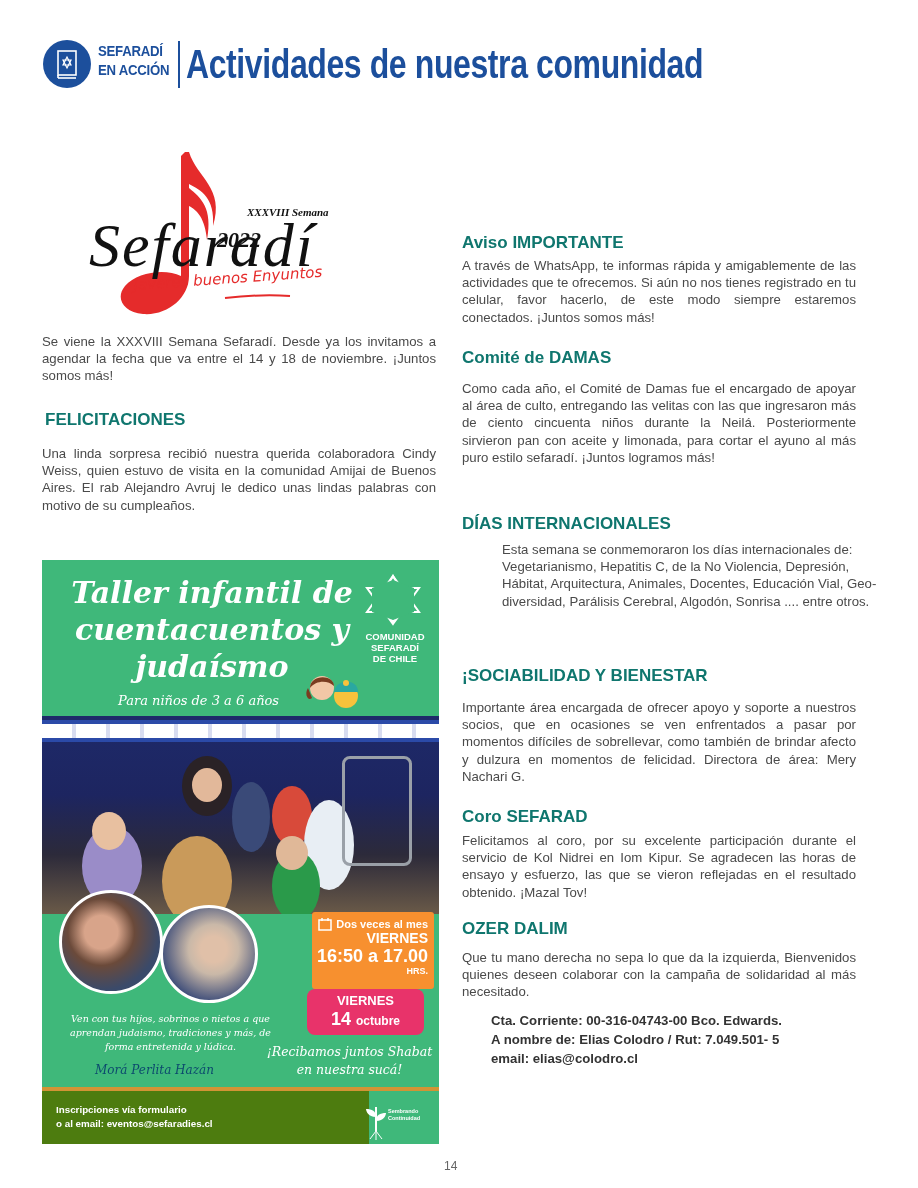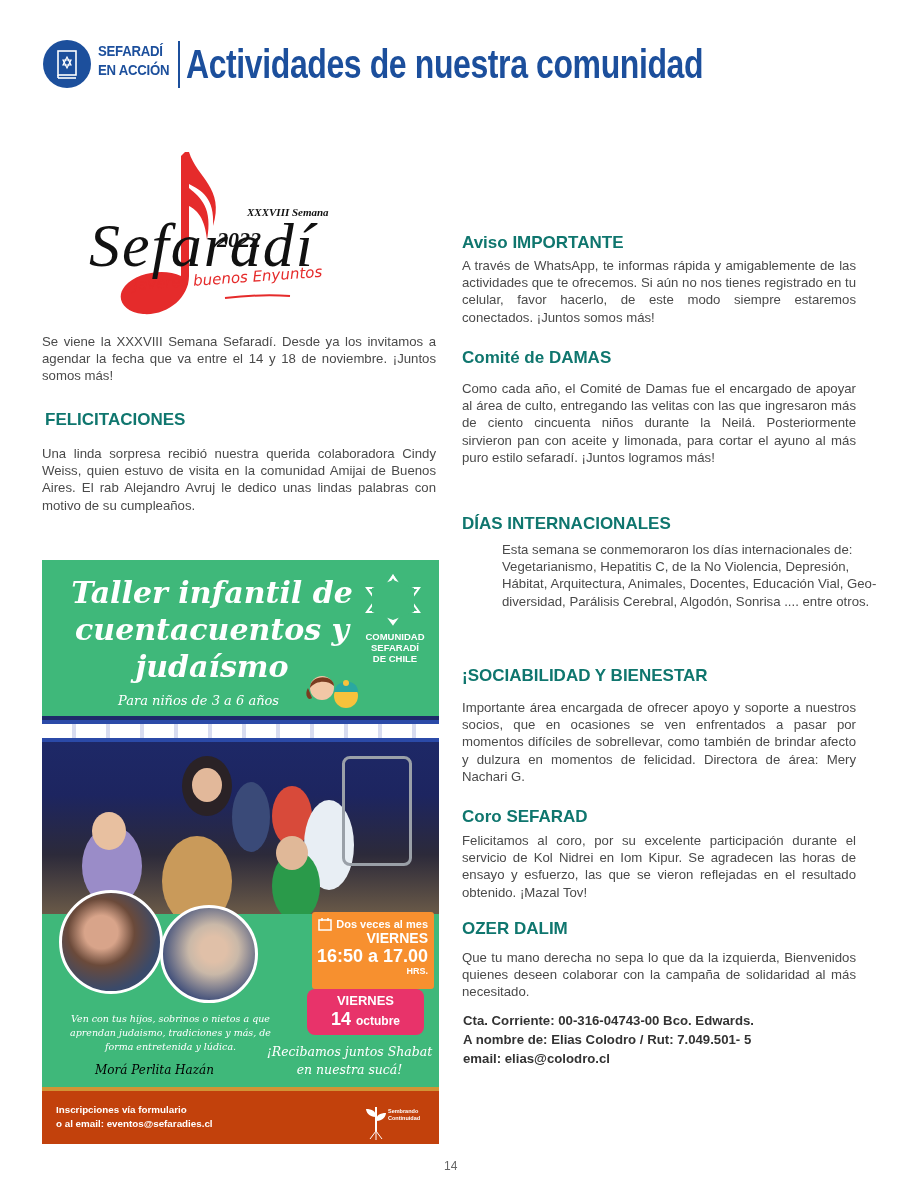--- a/index.html
+++ b/index.html
@@ -16,21 +16,21 @@
   
   .logo { position: absolute; left: 85px; top: 148px; width: 290px; height: 175px; }
   .logo-year { position: absolute; left: 132px; top: 38px; font-family: "Liberation Serif", serif; font-style: italic; font-weight: bold; font-size: 22px; color: #111; margin-top: 41px; }
   .logo-week { position: absolute; left: 130px; top: 58px; font-family: "Liberation Serif", serif; font-style: italic; font-weight: bold; font-size: 11px; color: #111; padding-left: 32px; }
   .logo-word { position: absolute; left: 4px; top: 62px; font-family: "Liberation Serif", serif; font-style: italic; font-size: 62px; color: #111; letter-spacing: 2px; }
   .logo-tag { position: absolute; left: 48px; top: 128px; font-family: "DejaVu Sans", sans-serif; font-style: italic; font-size: 15px; color: #e52b2b; transform: rotate(-4deg); transform-origin: left top; }
 
   
   .p { position: absolute; font-size: 13.2px; line-height: 17.2px; color: #4a4a4a; text-align: justify; }
   .h { position: absolute; font-weight: bold; font-size: 17px; color: #0f766e; }
-  .bank { position: absolute; font-weight: bold; font-size: 13.2px; line-height: 19px; color: #333; }
+  .bank { position: absolute; font-weight: bold; font-size: 13.2px; line-height: 19px; color: #333; margin-left: 28px; }
 
   
   .poster { position: absolute; left: 42px; top: 560px; width: 397px; height: 584px; background: #3fb87a; overflow: hidden; }
   .poster-title { position: absolute; left: 20px; top: 14px; width: 300px; color: #fff; font-family: "DejaVu Serif", serif; font-style: italic; font-weight: bold; font-size: 30px; line-height: 37px; text-align: center; }
   .poster-sub { position: absolute; left: 76px; top: 133px; color: #fff; font-family: "DejaVu Serif", serif; font-style: italic; font-size: 13px; }
   .org-star { position: absolute; left: 320px; top: 12px; }
   .org-name { position: absolute; left: 316px; top: 71px; width: 74px; color: #fff; font-size: 9.5px; line-height: 11px; font-weight: bold; text-align: center; }
   .kids { position: absolute; left: 262px; top: 108px; }
   .photo { position: absolute; left: 0; top: 156px; width: 397px; height: 198px; background: linear-gradient(180deg,#1e2a6a 0%, #1d2560 40%, #2c2a3a 70%, #6a5a48 100%); overflow: hidden; }
   .flagband { position: absolute; left: 0; top: 4px; width: 397px; height: 22px; background: repeating-linear-gradient(90deg,#ffffff 0 30px,#d8dcf0 30px 34px); border-top: 4px solid #2b4aa8; border-bottom: 4px solid #2b4aa8; }
@@ -43,23 +43,23 @@
   .time-box .l2 { font-size: 14px; line-height: 16px; }
   .time-box .l3 { font-size: 18px; line-height: 20px; }
   .time-box .l4 { font-size: 9px; }
   .cal-icon { position: absolute; left: 6px; top: 5px; }
   .date-box { position: absolute; left: 265px; top: 429px; width: 117px; height: 46px; background: #e8336a; border-radius: 8px; color: #fff; font-weight: bold; text-align: center; }
   .date-box .d1 { font-size: 13px; margin-top: 5px; line-height: 14px; }
   .date-box .d2 { font-size: 18px; line-height: 22px; }
   .date-box .d2 span { font-size: 12px; }
   .shabat { position: absolute; left: 220px; top: 483px; width: 175px; text-align: center; color: #fff; font-family: "DejaVu Serif", serif; font-style: italic; font-size: 12.5px; line-height: 18px; }
   .invite { position: absolute; left: 10px; top: 452px; width: 205px; text-align: center; color: #fff; font-family: "DejaVu Serif", serif; font-style: italic; font-size: 9.5px; line-height: 14px; margin-left: 16px; }
-  .teacher { position: absolute; left: 10px; top: 503px; width: 205px; text-align: center; color: #000000; font-family: "DejaVu Serif", serif; font-style: italic; font-size: 12px; }
+  .teacher { position: absolute; left: 10px; top: 503px; width: 205px; text-align: center; color: #0c4a6e; font-family: "DejaVu Serif", serif; font-style: italic; font-size: 12px; }
   .footer-stripe { position: absolute; left: 0; top: 527px; width: 397px; height: 4px; background: #d29435; }
-  .footer { position: absolute; left: 0; top: 531px; width: 397px; height: 53px; background: #c2410c; }
+  .footer { position: absolute; left: 0; top: 531px; width: 327px; height: 53px; background: #4d7c0f; }
   .footer-text { position: absolute; left: 14px; top: 12px; color: #fff; font-size: 9.8px; line-height: 14px; font-weight: bold; }
   .sprout { position: absolute; left: 322px; top: 4px; }
   .sprout-label { position: absolute; left: 346px; top: 17px; color: #fff; font-size: 5.5px; line-height: 7px; font-weight: bold; }
 
   .page-num { position: absolute; left: 444px; top: 1159px; font-size: 12px; color: #666; }
 </style>
 </head>
 <body>
 
 <div class="hdr-icon">

